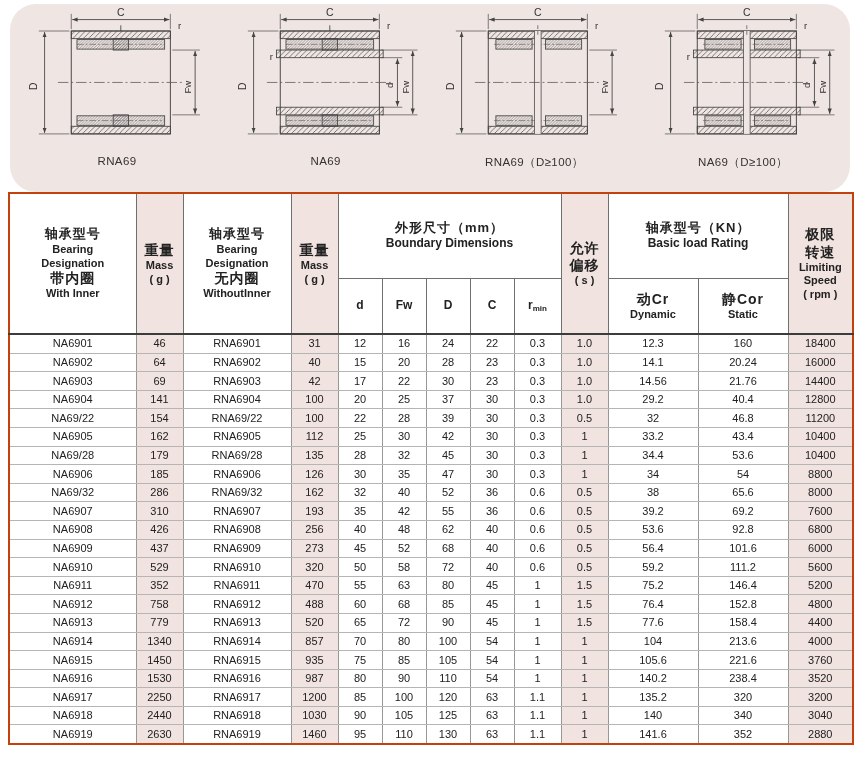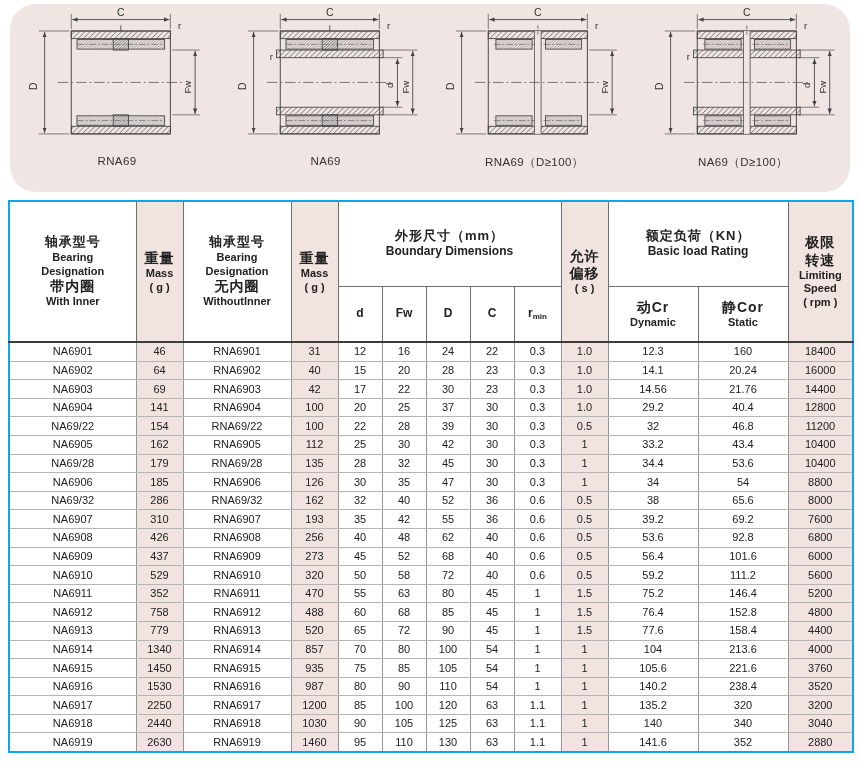--- a/index.html
+++ b/index.html
@@ -13,23 +13,23 @@
     position:absolute;left:10px;top:4px;width:840px;height:188px;
     background:#efe5e2;border-radius:26px;
     display:flex;justify-content:space-between;align-items:flex-start;
     padding:2px 4px;box-sizing:border-box;
   }
   .diagram{width:206px;display:flex;flex-direction:column;align-items:center;}
   .diagram svg{display:block;}
   .caption{font-size:11.5px;color:#333;margin-top:-2px;letter-spacing:.4px;}
   
   table.spec{
-    position:absolute;left:8px;top:200px;width:844px;
+    position:absolute;left:8px;top:192px;width:844px;
     border-collapse:collapse;table-layout:fixed;
-    border:2px solid #0ea5e9;
+    border:2px solid #c2410c;
   }
   table.spec th,table.spec td{
     border:1px solid #979797;
     font-size:11px;line-height:1.15;
     text-align:center;vertical-align:middle;
     padding:0 2px;overflow:hidden;white-space:nowrap;
   }
   table.spec thead th{border-color:#6f6f6f;}
   table.spec thead tr.h1 th{height:84px;}
   table.spec thead tr.h2 th{height:54px;}
@@ -295,21 +295,21 @@
       </th>
       <th rowspan="2" class="shade">
         <div class="hdr-stack">
           <span class="zh-s">允许</span>
           <span class="zh-s">偏移</span>
           <span class="en">( s )</span>
         </div>
       </th>
       <th colspan="2">
         <div class="hdr-stack">
-          <span class="zh">额定负荷（KN）</span>
+          <span class="zh">轴承型号（KN）</span>
           <span class="en" style="font-size:12px">Basic load Rating</span>
         </div>
       </th>
       <th rowspan="2" class="shade">
         <div class="hdr-stack">
           <span class="zh-s">极限</span>
           <span class="zh-s">转速</span>
           <span class="en">Limiting</span>
           <span class="en">Speed</span>
           <span class="en">( rpm )</span>

